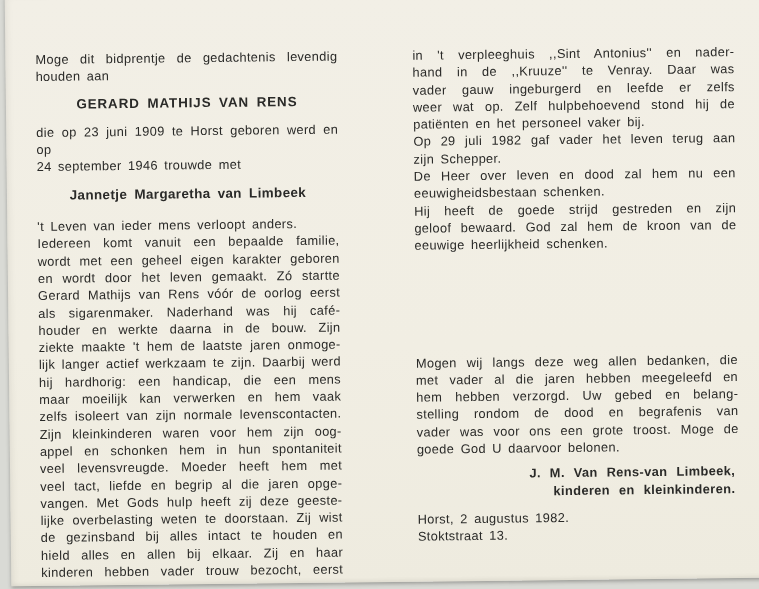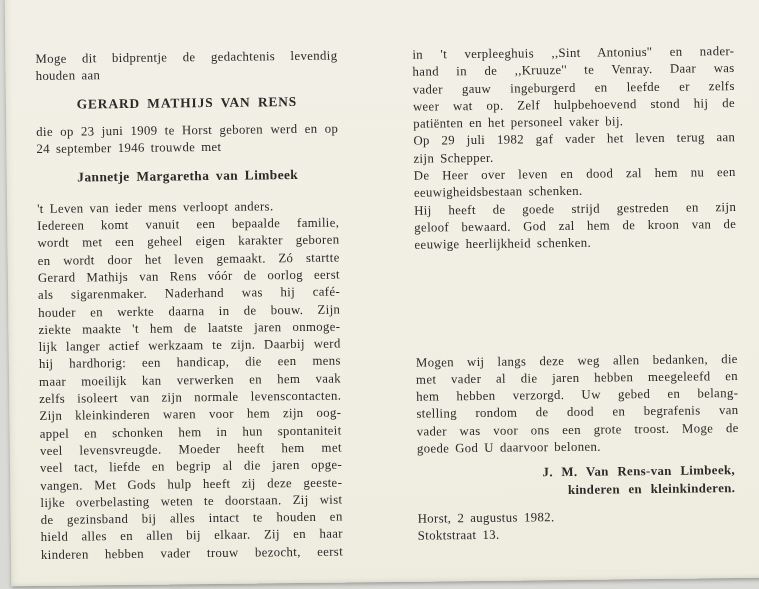--- a/index.html
+++ b/index.html
@@ -2,21 +2,21 @@
 <html><head>
 <meta charset="utf-8">
 <style>
   html,body { margin:0; padding:0; }
   body {
     width:759px; height:589px; overflow:hidden;
     background:#d9dad5;
     font-family:"Liberation Sans","DejaVu Sans",sans-serif;
     position:relative;
   }
-  .page { position:absolute; inset:0;font-family:Liberation Serif, serif; }
+  .page { position:absolute; inset:0; }
   .card {
     position:absolute; left:8px; top:-8px; width:760px; height:590px;
     background:linear-gradient(180deg,#f2efe6 0%, #f1eee3 60%, #eeebdf 100%);
     transform:rotate(-0.65deg);
     transform-origin:center center;
     box-shadow: inset 3px 0 6px rgba(0,0,0,0.05), inset 0 -2px 4px rgba(0,0,0,0.04), 0 2px 4px rgba(40,40,38,0.35);
     color:#2a2a28;
   }
   .col {
     position:absolute; top:55px;

